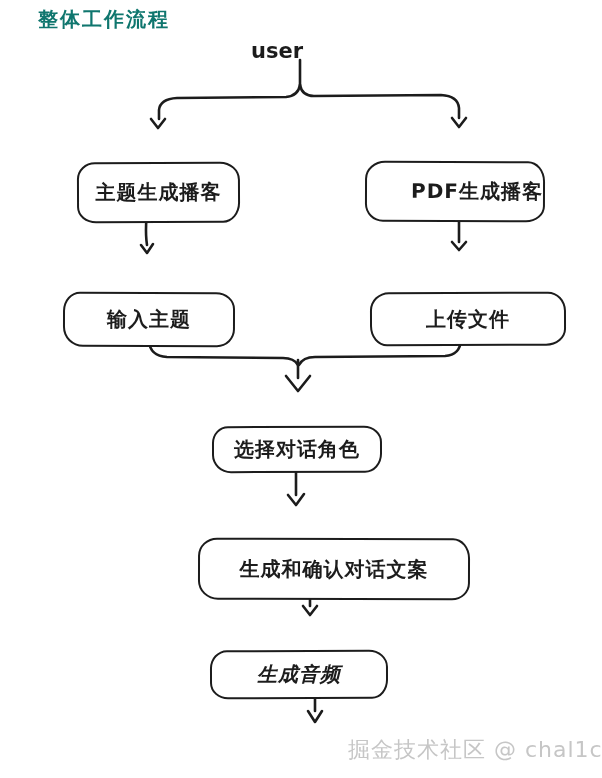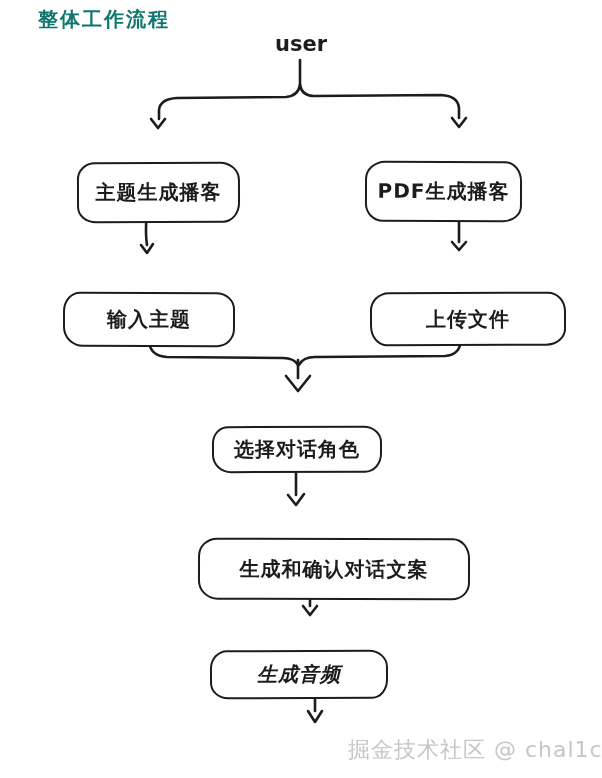--- a/index.html
+++ b/index.html
@@ -22,23 +22,23 @@
     top: 6px;
     font-size: 20px;
     font-weight: 700;
     letter-spacing: 2px;
     color: #0f766e;
     white-space: nowrap;
   }
   .actor-label {
     position: absolute;
     left: 251px;
-    top: 32px;
+    top: 39px;
     width: 100px;
-    text-align: center;
+    text-align: left;
     font-size: 21px;
     font-weight: 600;
     color: #1c1c1c;
   }
   svg.wires {
     position: absolute;
     left: 0;
     top: 0;
     width: 602px;
     height: 778px;
@@ -60,21 +60,21 @@
     align-items: center;
     justify-content: center;
     font-size: 20px;
     font-weight: 600;
     letter-spacing: 1px;
     white-space: nowrap;
     color: #1c1c1c;
     margin-top: 30px;
   }
   .n1 { left: 77px;  top: 132px; width: 163px; height: 61px; border-radius: 18px 20px 17px 19px / 17px 18px 20px 16px; transform: rotate(-0.25deg); }
-  .n2 { left: 365px; top: 131px; width: 157px; height: 61px; border-radius: 20px 17px 19px 18px / 18px 20px 16px 18px; transform: rotate(0.2deg); }
+  .n2 { left: 365px; top: 131px; width: 180px; height: 61px; border-radius: 20px 17px 19px 18px / 18px 20px 16px 18px; transform: rotate(0.2deg); justify-content: flex-end; }
   .n3 { left: 63px;  top: 262px; width: 172px; height: 55px; border-radius: 17px 19px 18px 20px / 19px 17px 18px 20px; transform: rotate(0.15deg); align-items: center; }
   .n4 { left: 370px; top: 262px; width: 196px; height: 54px; border-radius: 19px 18px 20px 17px / 18px 19px 17px 20px; transform: rotate(-0.2deg); }
   .n5 { left: 212px; top: 396px; width: 170px; height: 47px; border-radius: 16px 18px 17px 19px / 17px 16px 19px 18px; transform: rotate(-0.15deg); }
   .n6 { left: 198px; top: 508px; width: 272px; height: 62px; border-radius: 19px 17px 18px 20px / 18px 20px 17px 19px; transform: rotate(0.15deg); }
   .n7 { left: 210px; top: 620px; width: 178px; height: 49px; border-radius: 17px 19px 16px 18px / 18px 17px 19px 16px; transform: rotate(-0.2deg); font-style: italic; }
   .end-label {
     position: absolute;
     left: 227px;
     top: 721px;
     width: 180px;

